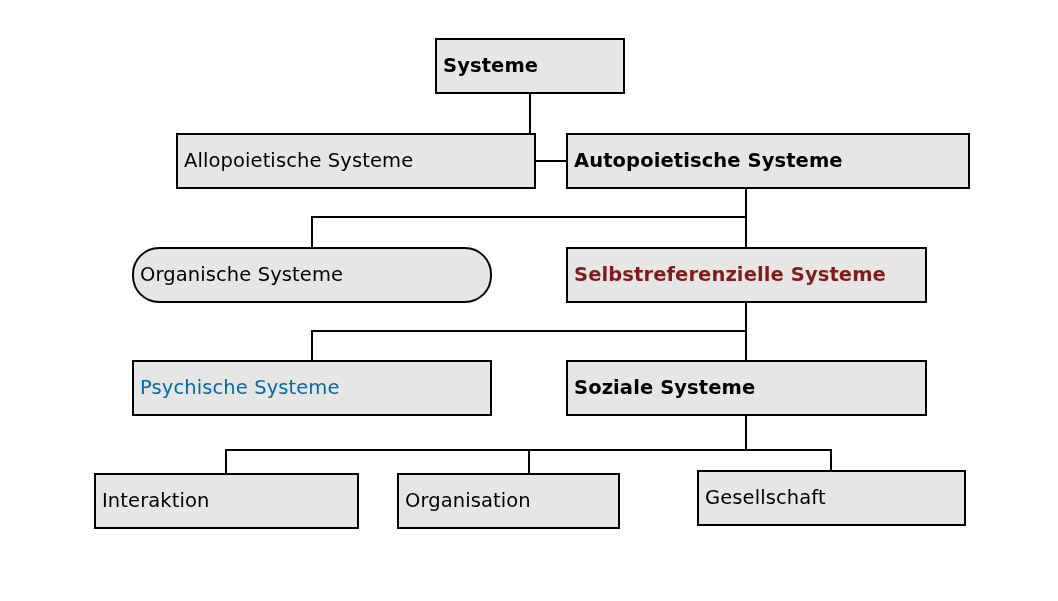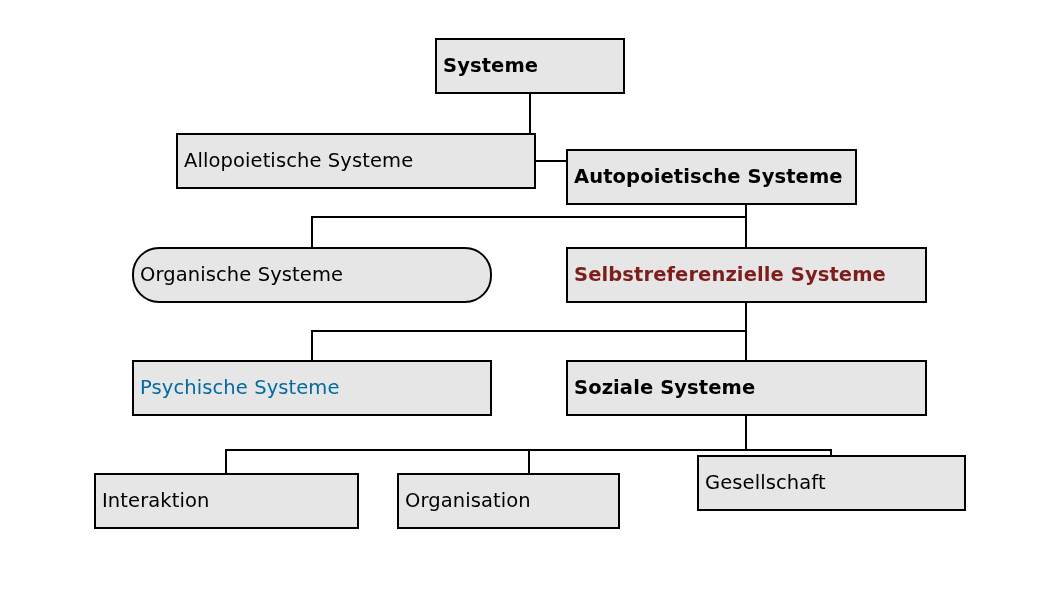--- a/index.html
+++ b/index.html
@@ -69,37 +69,37 @@
       <polyline points="226,450 226,473" fill="none" stroke="#000000" stroke-width="2" stroke-linecap="square"></polyline>
       <polyline points="529,450 529,473" fill="none" stroke="#000000" stroke-width="2" stroke-linecap="square"></polyline>
       <polyline points="831,450 831,473" fill="none" stroke="#000000" stroke-width="2" stroke-linecap="square"></polyline>
     </svg>
 <div class="node-box bold" style="left: 435px; top: 38px; width: 190px; height: 56px; background: rgb(230, 230, 230); border-color: rgb(0, 0, 0); color: rgb(0, 0, 0);">
       <span class="node-label">Systeme</span>
     </div>
     <div class="node-box" style="left: 132px; top: 133px; width: 360px; height: 56px; background: rgb(230, 230, 230); border-color: rgb(0, 0, 0); color: rgb(0, 0, 0); margin-left: 44px;">
       <span class="node-label">Allopoietische Systeme</span>
     </div>
-    <div class="node-box bold" style="left: 566px; top: 133px; width: 291px; height: 56px; background: rgb(230, 230, 230); border-color: rgb(0, 0, 0); color: rgb(0, 0, 0); margin-top: 16px;">
+    <div class="node-box bold" style="left: 566px; top: 133px; width: 404px; height: 56px; background: rgb(230, 230, 230); border-color: rgb(0, 0, 0); color: rgb(0, 0, 0);">
       <span class="node-label">Autopoietische Systeme</span>
     </div>
     <div class="node-box" style="left: 132px; top: 247px; width: 360px; height: 56px; background: rgb(230, 230, 230); border-color: rgb(0, 0, 0); color: rgb(0, 0, 0); border-radius: 27px;">
       <span class="node-label">Organische Systeme</span>
     </div>
     <div class="node-box bold" style="left: 566px; top: 247px; width: 361px; height: 56px; background: rgb(230, 230, 230); border-color: rgb(0, 0, 0); color: #7f1d1d;">
       <span class="node-label">Selbstreferenzielle Systeme</span>
     </div>
     <div class="node-box" style="left: 132px; top: 360px; width: 360px; height: 56px; background: rgb(230, 230, 230); border-color: rgb(0, 0, 0); color: #0369a1;">
       <span class="node-label">Psychische Systeme</span>
     </div>
     <div class="node-box bold" style="left: 566px; top: 360px; width: 361px; height: 56px; background: rgb(230, 230, 230); border-color: rgb(0, 0, 0); color: rgb(0, 0, 0);">
       <span class="node-label">Soziale Systeme</span>
     </div>
     <div class="node-box" style="left: 94px; top: 473px; width: 265px; height: 56px; background: rgb(230, 230, 230); border-color: rgb(0, 0, 0); color: rgb(0, 0, 0);">
       <span class="node-label">Interaktion</span>
     </div>
     <div class="node-box" style="left: 397px; top: 473px; width: 223px; height: 56px; background: rgb(230, 230, 230); border-color: rgb(0, 0, 0); color: rgb(0, 0, 0);">
       <span class="node-label">Organisation</span>
     </div>
-    <div class="node-box" style="left: 697px; top: 455px; width: 269px; height: 56px; background: rgb(230, 230, 230); border-color: rgb(0, 0, 0); color: rgb(0, 0, 0);">
+    <div class="node-box" style="left: 697px; top: 470px; width: 269px; height: 56px; background: rgb(230, 230, 230); border-color: rgb(0, 0, 0); color: rgb(0, 0, 0);">
       <span class="node-label">Gesellschaft</span>
     </div>
   </div>
 
 </body></html>

